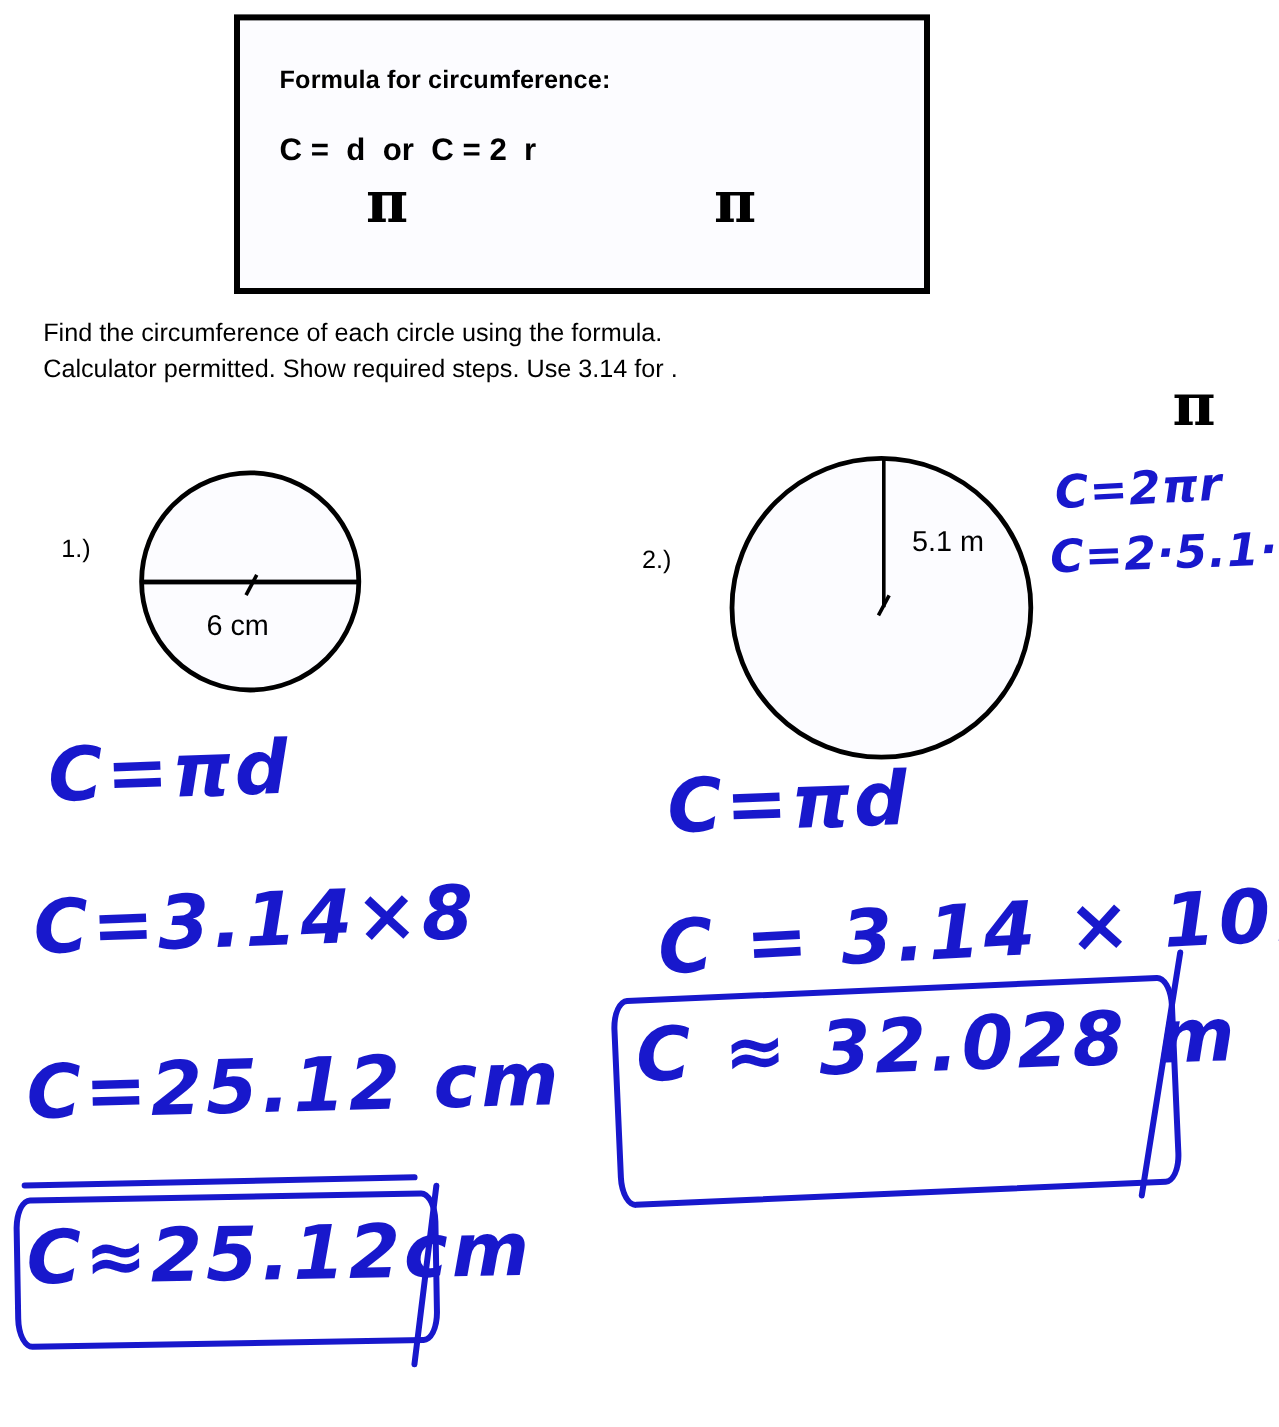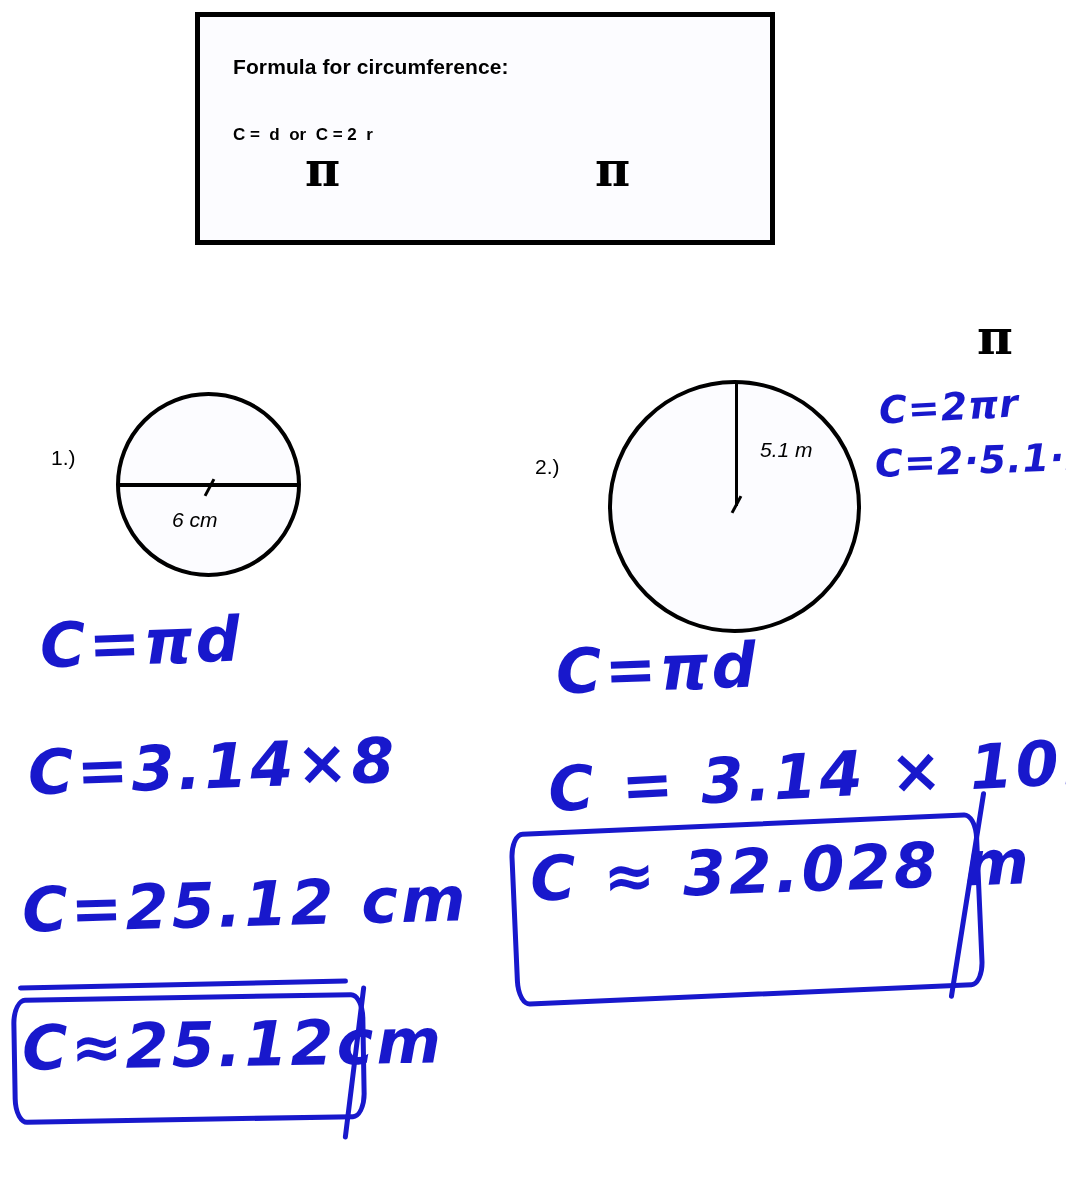--- a/index.html
+++ b/index.html
@@ -36,22 +36,22 @@
     left: 33px;
     top: 38px;
     font-size: 21px;
     font-weight: bold;
     letter-spacing: 0.1px;
     white-space: nowrap;
   }
   .formula-line {
     position: absolute;
     left: 33px;
-    top: 108px;
-    font-size: 17px;
+    top: 92px;
+    font-size: 26px;
     font-weight: bold;
     white-space: pre;
   }
   .pi-glyph {
     font-family: "DejaVu Serif", serif;
     font-weight: bold;
     font-style: normal;
   }
   .pi-drop-1 {
     position: absolute;
@@ -150,23 +150,22 @@
     transform: rotate(28deg);
   }
   #tick2 {
     left: 735px;
     top: 495px;
     transform: rotate(28deg);
   }
 
   .dim-label {
     position: absolute;
-    font-size: 21px;
+    font-size: 24px;
     white-space: nowrap;
-    font-style: italic;
   }
   #dim1 { left: 172px; top: 508px; }
   #dim2 { left: 760px; top: 438px; }
 
   
   .ink {
     position: absolute;
     color: #1818cc;
     font-family: "DejaVu Sans", sans-serif;
     white-space: nowrap;
@@ -296,20 +295,24 @@
 
 <div id="page">
 
   <div class="formula-box">
     <div class="formula-title">Formula for circumference:</div>
     <div class="formula-line">C =  d  or  C = 2  r</div>
     <div class="pi-glyph pi-drop-1">π</div>
     <div class="pi-glyph pi-drop-2">π</div>
   </div>
 
+  <div class="instructions">
+    <div class="instructions-line">Find the circumference of each circle using the formula.</div>
+    <div class="instructions-line">Calculator permitted. Show required steps. Use 3.14 for  .</div>
+  </div>
   <div class="pi-glyph pi-stray">π</div>
 
   <div class="prob-num" id="prob1-num">1.)</div>
   <div class="circle" id="circle1"></div>
   <div class="seg-h" id="diam1"></div>
   <div class="tick" id="tick1"></div>
   <div class="dim-label" id="dim1">6 cm</div>
 
   <div class="prob-num" id="prob2-num">2.)</div>
   <div class="circle" id="circle2"></div>

